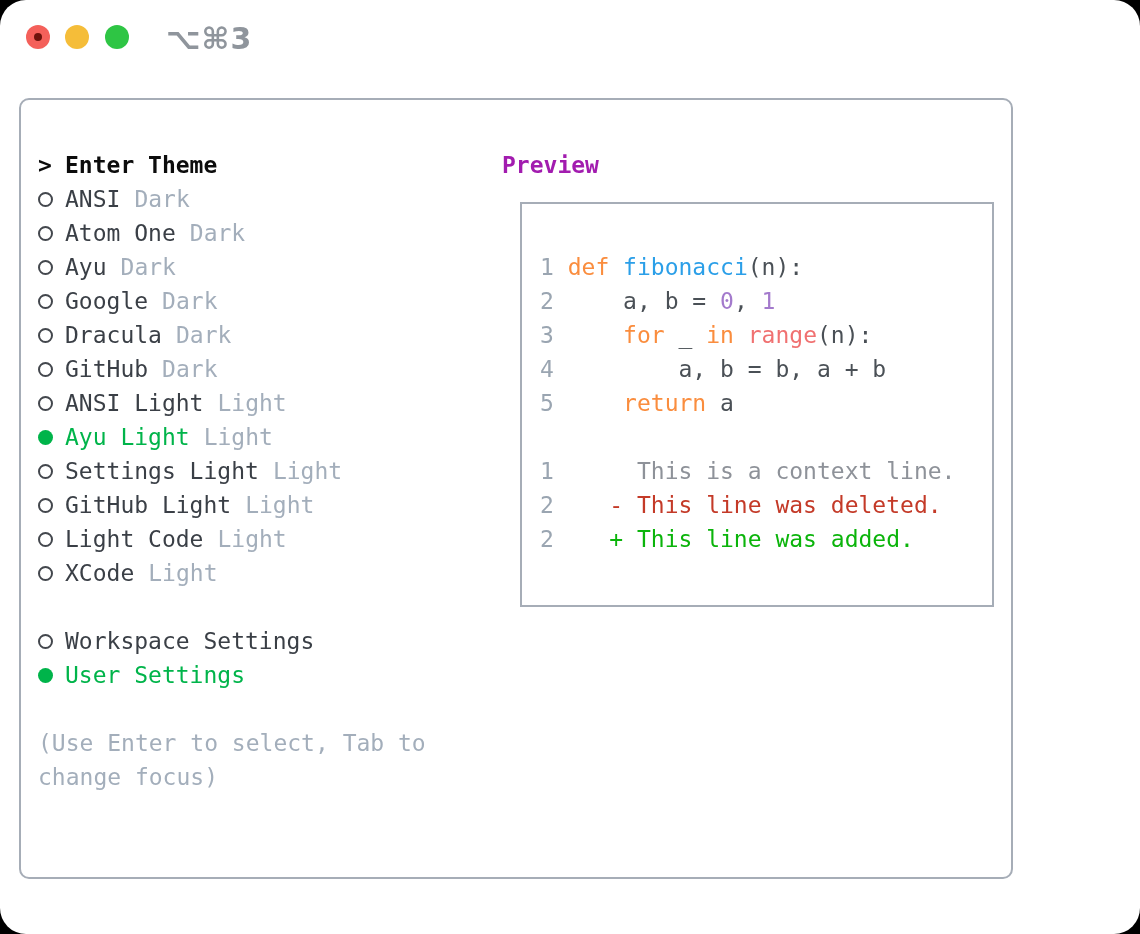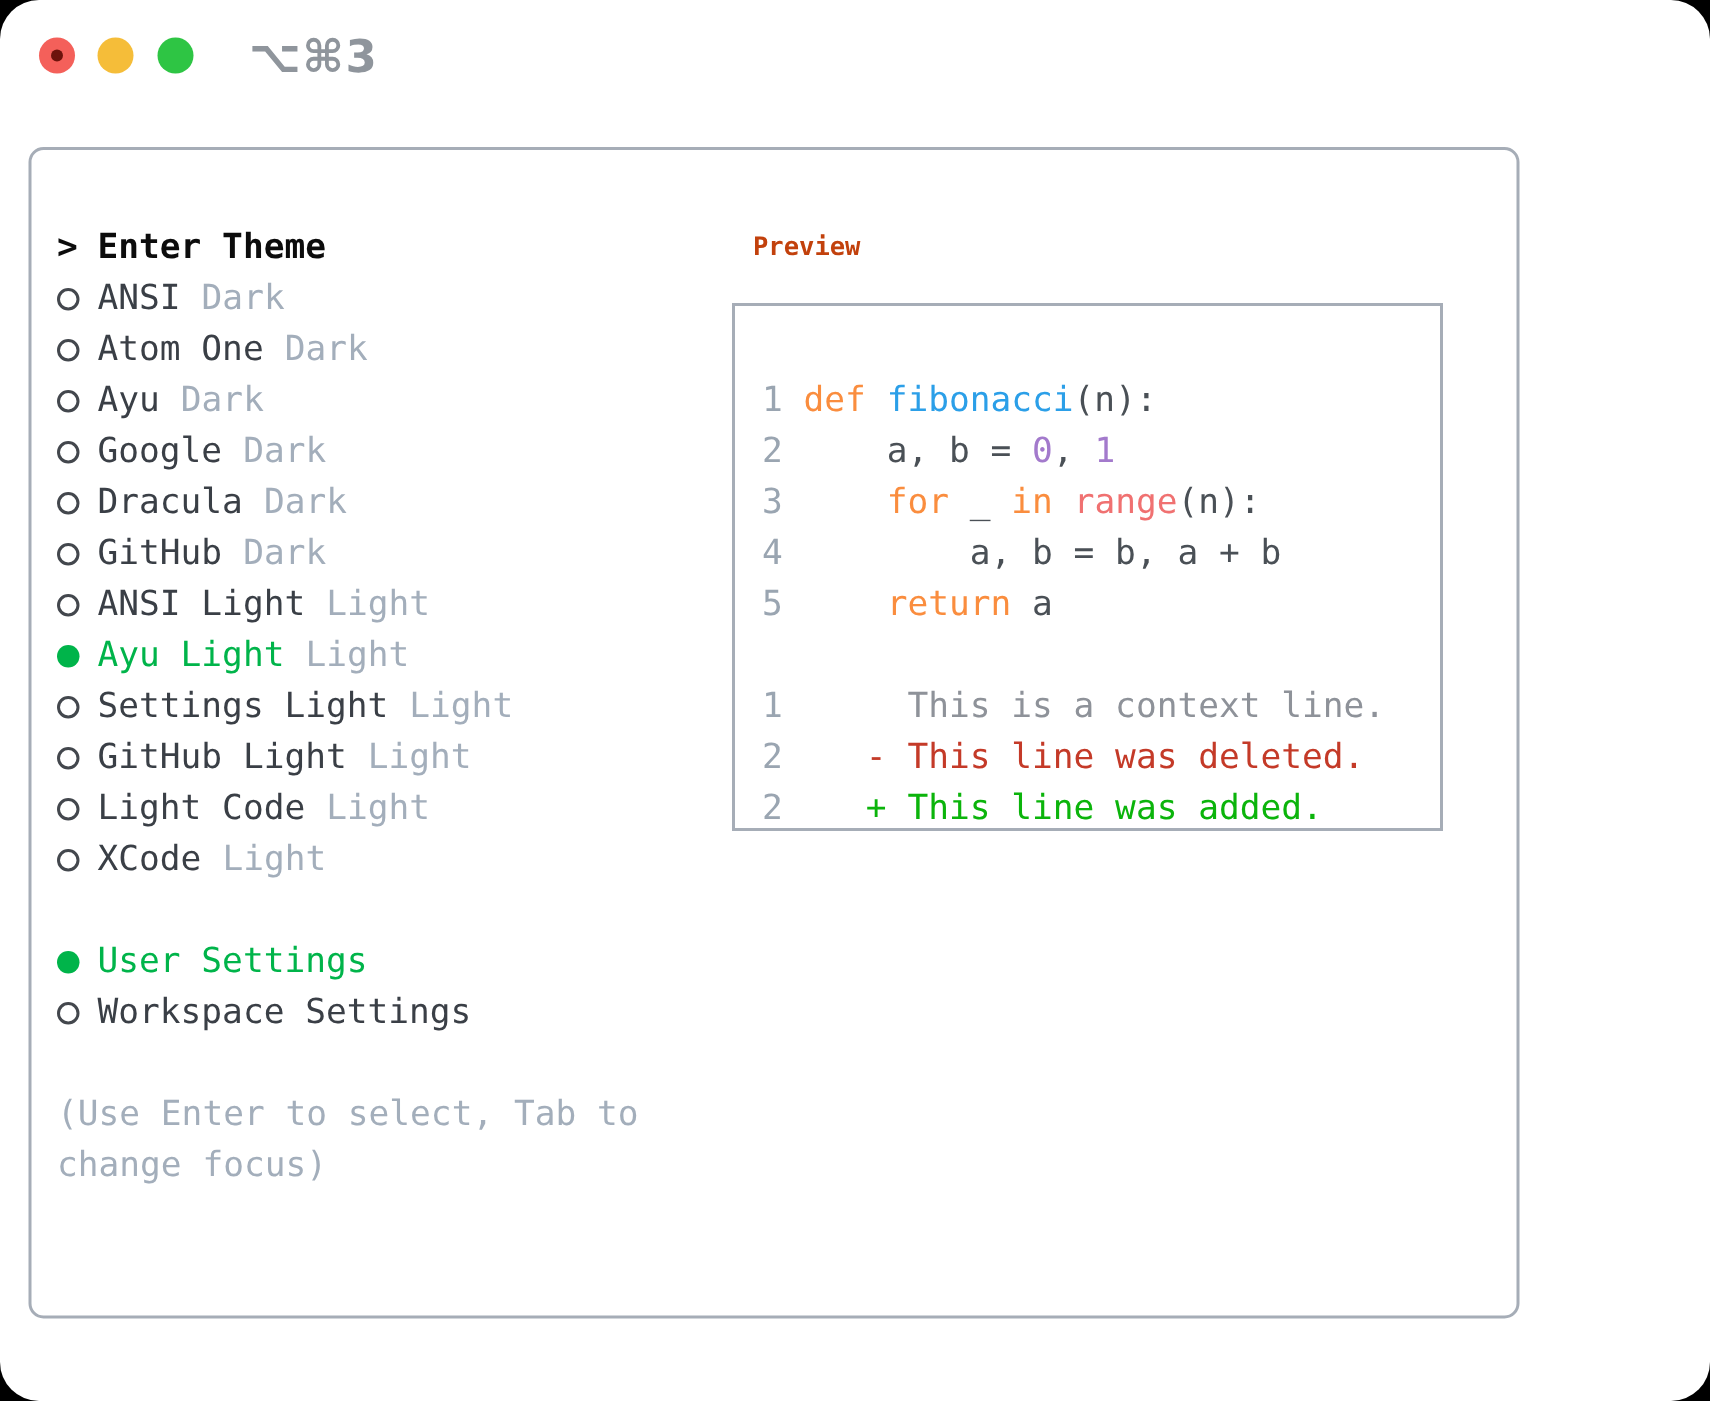--- a/index.html
+++ b/index.html
@@ -42,24 +42,24 @@
   .theme-row.selected .circle{border:none;background:var(--accent-green);}
   .variant-badge{color:var(--muted-gray);margin-left:14px;}
   .option-row.selected .option-label{color:var(--accent-green);}
   .section-text{color:#111;}
   .spacer{height:34px;}
   .hint{color:var(--muted-gray);white-space:normal;width:402px;}
 
   
   .preview-title{
     position:absolute;left:502px;top:148px;
-    font-size:17px;line-height:34px;font-weight:700;color:#c2410c;
+    font-size:23px;line-height:34px;font-weight:700;color:#a21caf;
   }
   .preview-box{
-    position:absolute;left:488px;top:202px;width:474px;height:352px;
+    position:absolute;left:520px;top:202px;width:474px;height:405px;
     border:2px solid var(--panel-border);box-sizing:border-box;background:#fff;
   }
   .code{padding:46px 0 0 18px;font-size:23px;line-height:34px;white-space:pre;}
   .code-line,.diff-line{height:34px;}
   .blank-line{height:34px;}
   .ln{color:var(--line-number);}
   .kw{color:var(--keyword-orange);}
   .fn{color:var(--function-blue);}
   .call{color:var(--call-coral);}
   .lit{color:var(--literal-purple);}
@@ -102,22 +102,22 @@
         <div class="row theme-row"><span class="bullet-slot"><span class="circle"></span></span><span class="theme-name">Settings Light</span><span class="variant-badge">Light</span></div>
         <div class="row theme-row"><span class="bullet-slot"><span class="circle"></span></span><span class="theme-name">GitHub Light</span><span class="variant-badge">Light</span></div>
         <div class="row theme-row"><span class="bullet-slot"><span class="circle"></span></span><span class="theme-name">Light Code</span><span class="variant-badge">Light</span></div>
         <div class="row theme-row"><span class="bullet-slot"><span class="circle"></span></span><span class="theme-name">XCode</span><span class="variant-badge">Light</span></div>
       </div>
 
     <div class="spacer"></div>
 
 
     <div id="apply-list">
+        <div class="row option-row"><span class="bullet-slot"><span class="circle"></span></span><span class="option-label">Workspace Settings</span></div>
         <div class="row option-row selected"><span class="bullet-slot"><span class="circle filled"></span></span><span class="option-label">User Settings</span></div>
-        <div class="row option-row"><span class="bullet-slot"><span class="circle"></span></span><span class="option-label">Workspace Settings</span></div>
       </div>
 
     <div class="spacer"></div>
 
     <div class="hint">(Use Enter to select, Tab to change focus)</div>
   </div>
 
   <div class="preview-title">Preview</div>
 
   <div class="preview-box">

